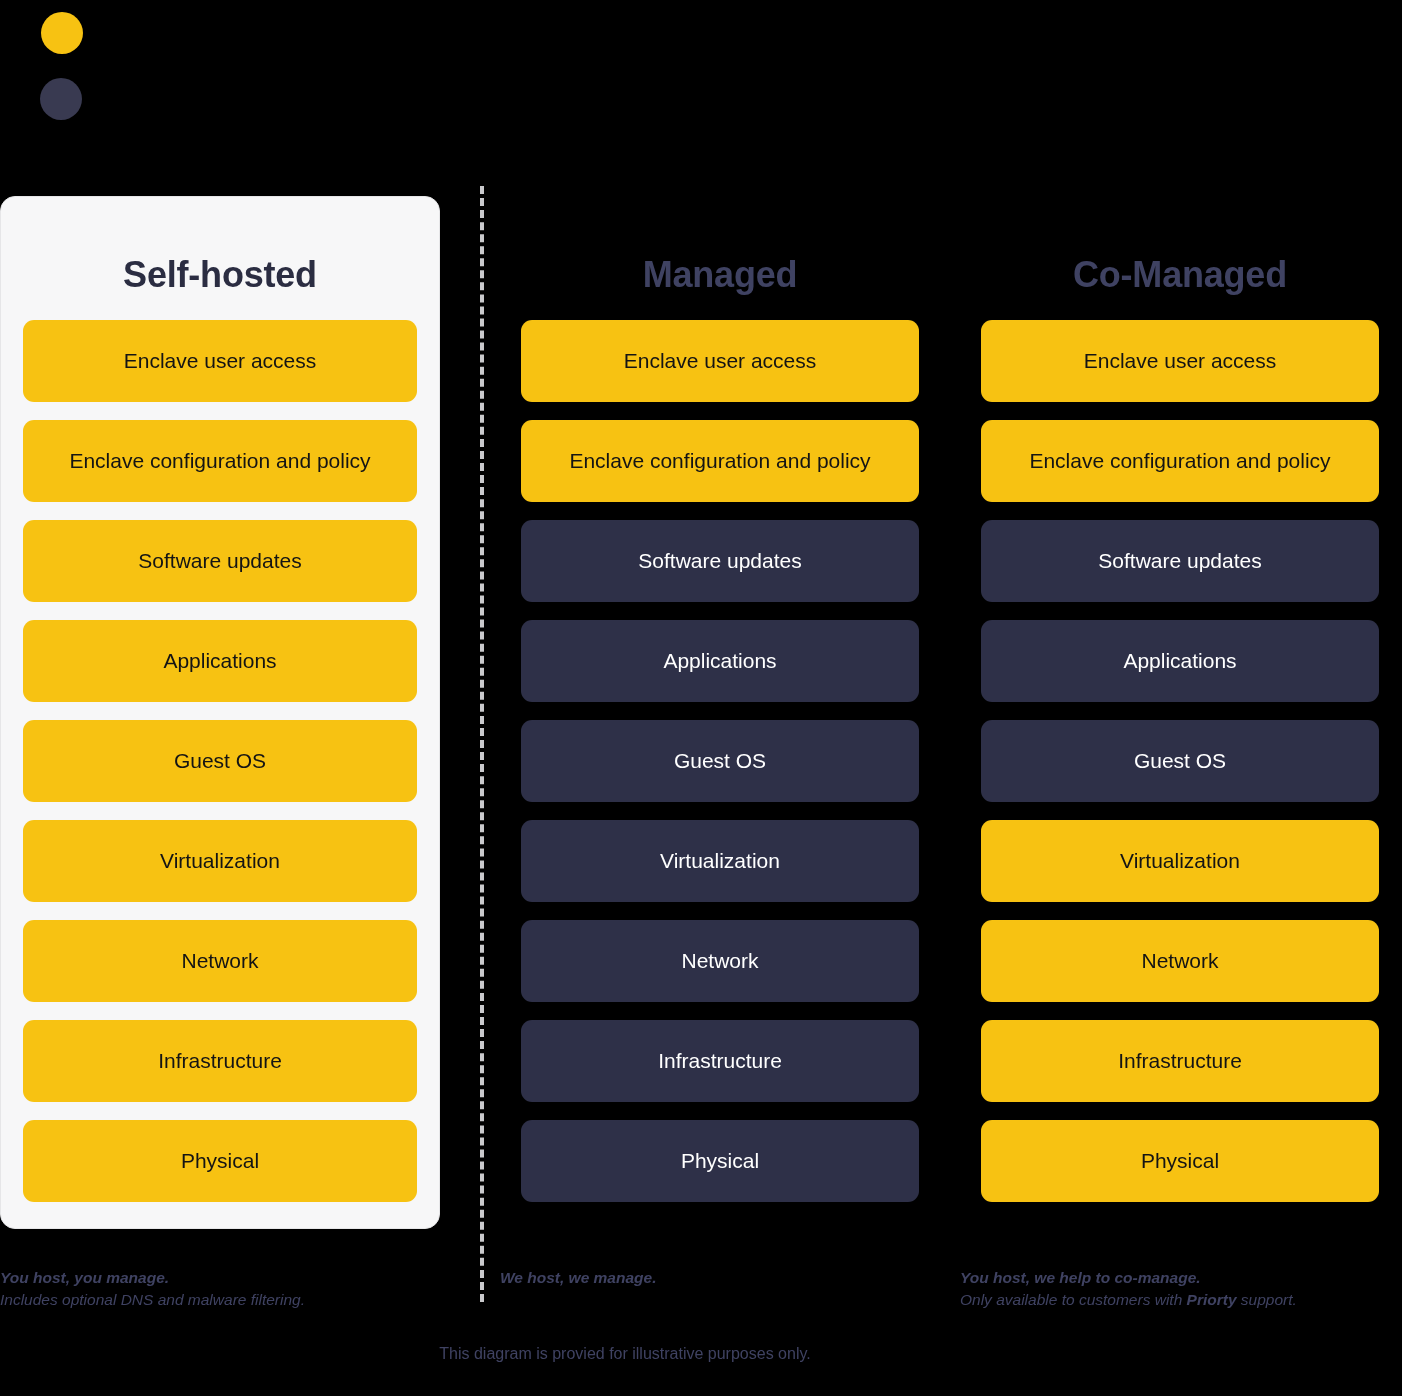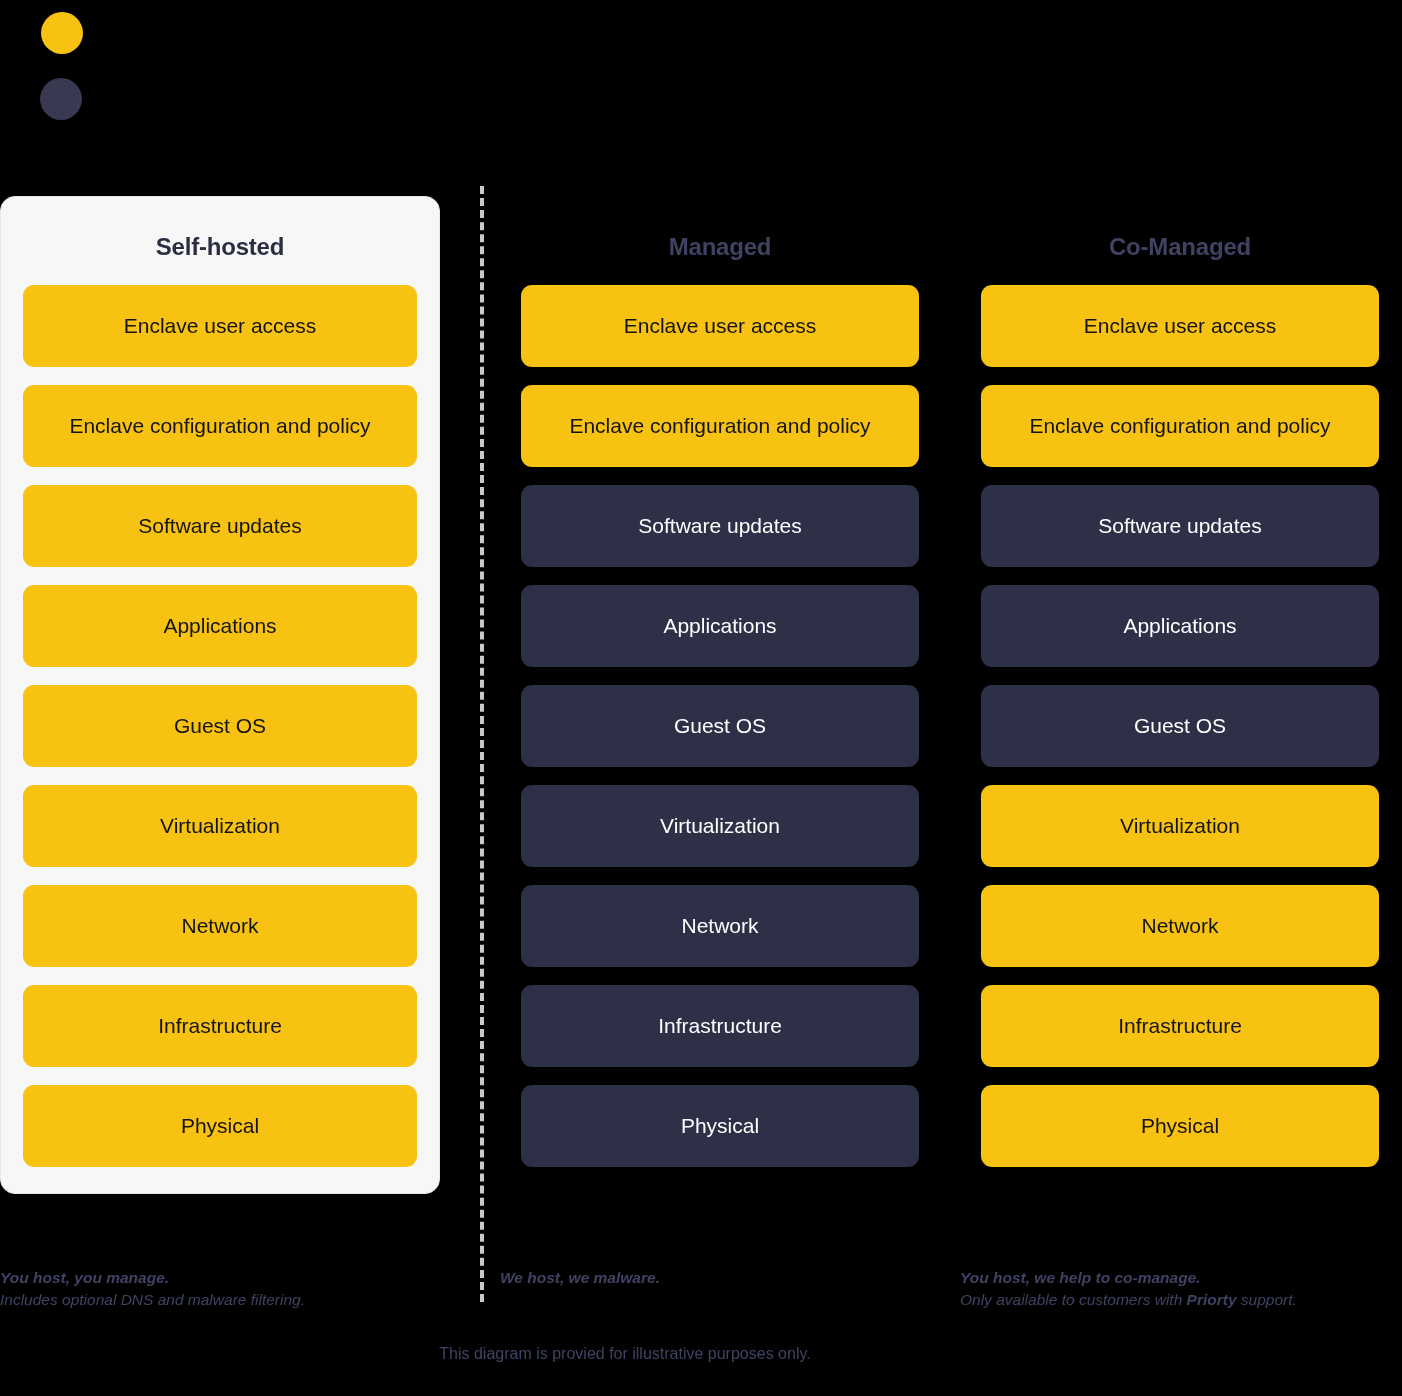--- a/index.html
+++ b/index.html
@@ -59,24 +59,24 @@
   }
   .plain {
     background: transparent;
     border: 1px solid transparent;
     border-radius: 0;
     padding: 0 0 26px 0;
   }
 
   .column-header {
     text-align: center;
-    font-size: 24px;
+    font-size: 36px;
     font-weight: bold;
     letter-spacing: -0.2px;
-    padding: 36px 0 24px 0;
+    padding: 57px 0 24px 0;
   }
   #column-self-hosted .column-header { color: #2B2D42; }
   #column-managed .column-header,
   #column-co-managed .column-header { color: #3F4262; }
 
   .layers { padding: 0 22px; }
   #column-managed .layers,
   #column-co-managed .layers { padding: 0 20px; }
 
   .layer-bar {
@@ -192,21 +192,21 @@
       </div>
     </div>
   </div>
 
   <div class="column-footer" id="footer-self-hosted">
     <span class="footer-strong">You host, you manage.</span>
     <span class="footer-note"><span>Includes optional DNS and malware filtering.</span><span class="em"></span><span></span></span>
   </div>
 
   <div class="column-footer" id="footer-managed">
-    <span class="footer-strong">We host, we malware.</span>
+    <span class="footer-strong">We host, we manage.</span>
   </div>
 
   <div class="column-footer" id="footer-co-managed">
     <span class="footer-strong">You host, we help to co-manage.</span>
     <span class="footer-note"><span>Only available to customers with </span><span class="em">Priorty</span><span> support.</span></span>
   </div>
 
   <div id="disclaimer">This diagram is provied for illustrative purposes only.</div>
 
 </div>

